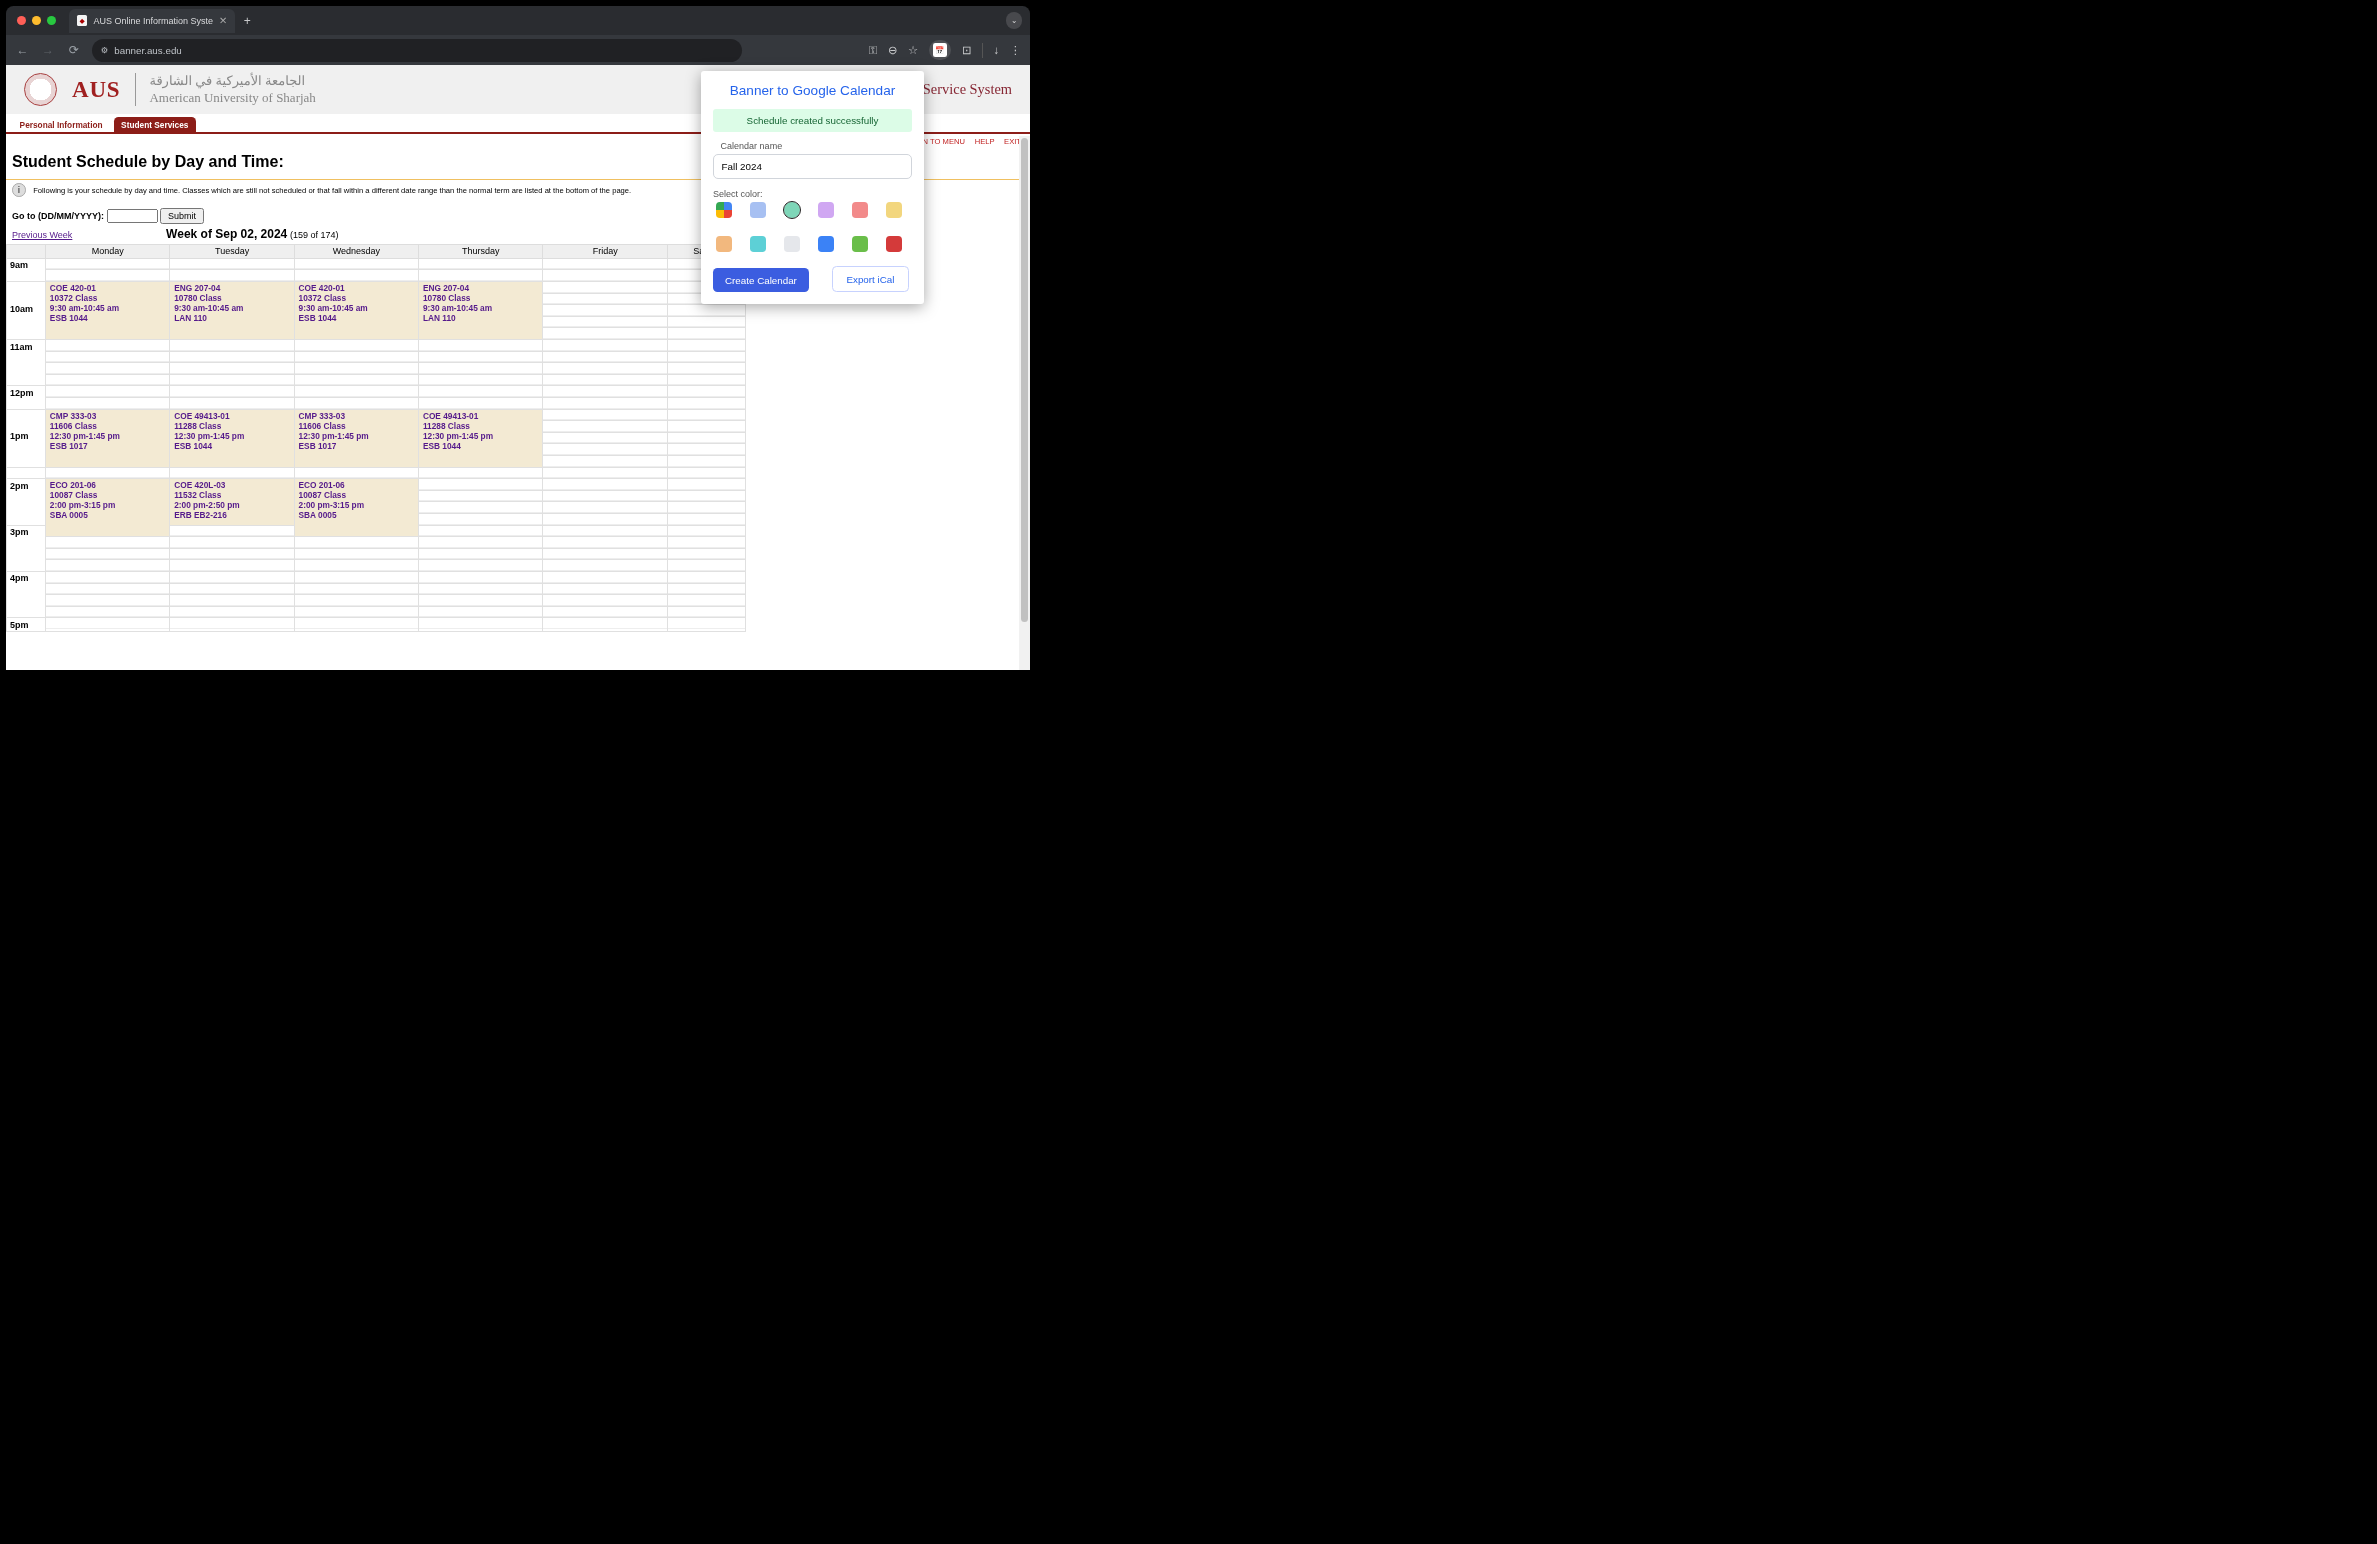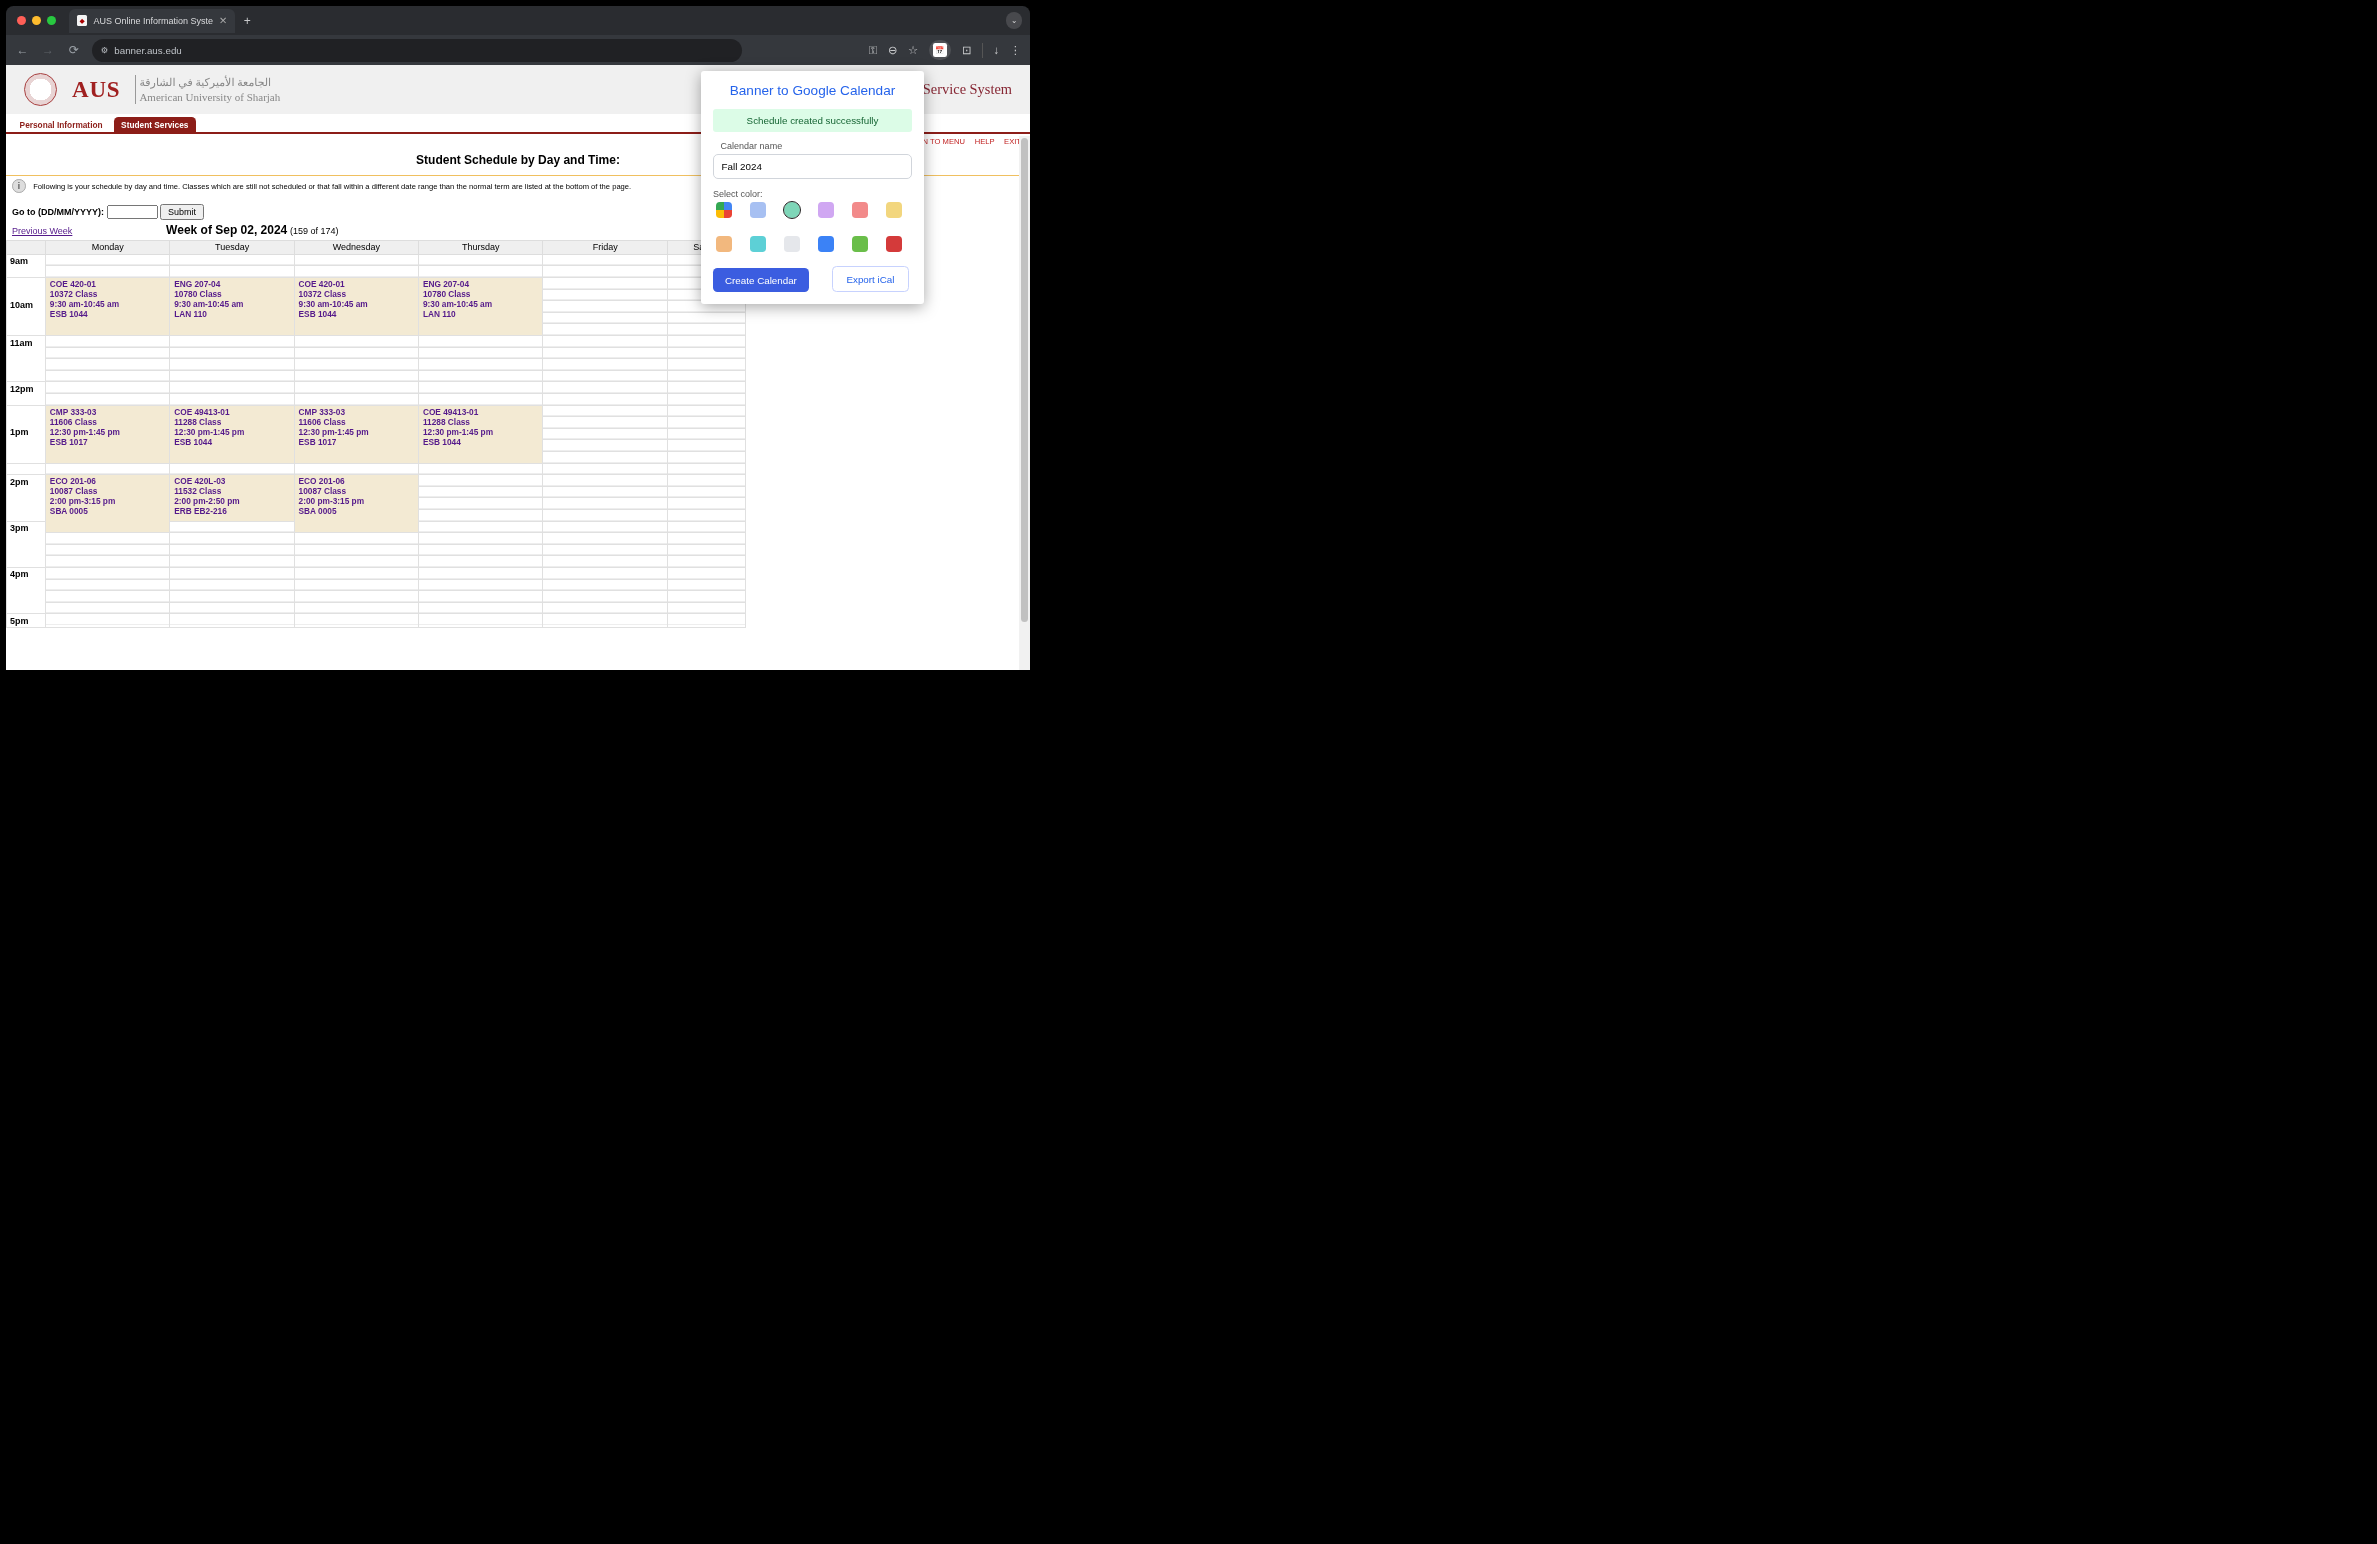--- a/index.html
+++ b/index.html
@@ -28,32 +28,32 @@
 .ext-icon-inner { width: 13.6px; height: 13.6px; background: #fff; border-radius: 2.3px; display: flex; align-items: center; justify-content: center; font-size: 7.6px; }
 .divider-v { width: 0.8px; height: 15px; background: #555; }
 .more-menu-btn { background: #48494d; border-radius: 50%; width: 16.6px; height: 16.6px; display: flex; align-items: center; justify-content: center; color: #ddd; font-size: 7.6px; margin-left: 3px; }
 
 
 .page { background: #fff; height: 605px; overflow: auto; position: relative; }
 .page-inner { padding: 0; position: relative; }
 .banner { background: #f0f0f0; height: 49px; display: flex; align-items: center; padding: 0 18px; gap: 15px; }
 .aus-seal { width: 33px; height: 33px; border: 1.5px solid #a84040; border-radius: 50%; background: radial-gradient(circle, #fff 50%, #e8d4d4 50%); }
 .aus-logo { color: #a02020; font-size: 23px; font-weight: bold; letter-spacing: 0.8px; font-family: Georgia, serif; }
-.aus-sub { border-left: 0.8px solid #999; padding-left: 3px; font-size: 11px; color: #888; font-family: Georgia, serif; line-height: 1.3; }
+.aus-sub { border-left: 0.8px solid #999; padding-left: 13px; font-size: 13px; color: #888; font-family: Georgia, serif; line-height: 1.3; }
 .service-title { margin-left: auto; color: #862633; font-size: 14.4px; font-family: Georgia, serif; }
 
 .tabs-row { padding: 0 6px; border-bottom: 2.3px solid #8c1d18; margin-top: 3px; }
 .nav-tab { display: inline-block; font-size: 8.3px; padding: 3px 7.6px 1.5px 7.6px; }
 .nav-tab-inactive { color: #8c1d18; font-weight: bold; }
 .nav-tab-active { background: #8c1d18; color: #fff; border-radius: 4.5px 4.5px 0 0; font-weight: bold; }
 
 .action-links { text-align: right; padding: 3px 9px; font-size: 7.6px; }
 .action-links a { color: #c02020; text-decoration: none; margin-left: 7.6px; }
 
-.page-title { font-size: 12px; font-family: Arial; padding: 4.5px 6px; text-align: center; }
+.page-title { font-size: 16px; font-family: Arial; padding: 4.5px 6px; }
 .divider-orange { border-bottom: 1.5px solid #f0c060; margin: 3px 0 0 0; }
 .help-text { font-size: 7.6px; padding: 3.8px 6px; display: flex; align-items: center; gap: 7.6px; }
 .info-icon { width: 13.6px; height: 13.6px; background: #ddd; border-radius: 50%; display: inline-flex; align-items: center; justify-content: center; font-weight: bold; font-size: 8.3px; color: #555; border: 0.8px solid #aaa; }
 
 .goto-row { padding: 7.6px 6px 1.5px 6px; font-size: 9px; font-weight: bold; }
 .goto-row input[type=text] { width: 51px; font-size: 9px; }
 .goto-row button { font-size: 9px; padding: 0.8px 6px; }
 
 .week-header { font-size: 9.8px; padding: 1.5px 6px; }
 .week-header .prev { color: #551a8b; font-size: 9px; text-decoration: underline; }

